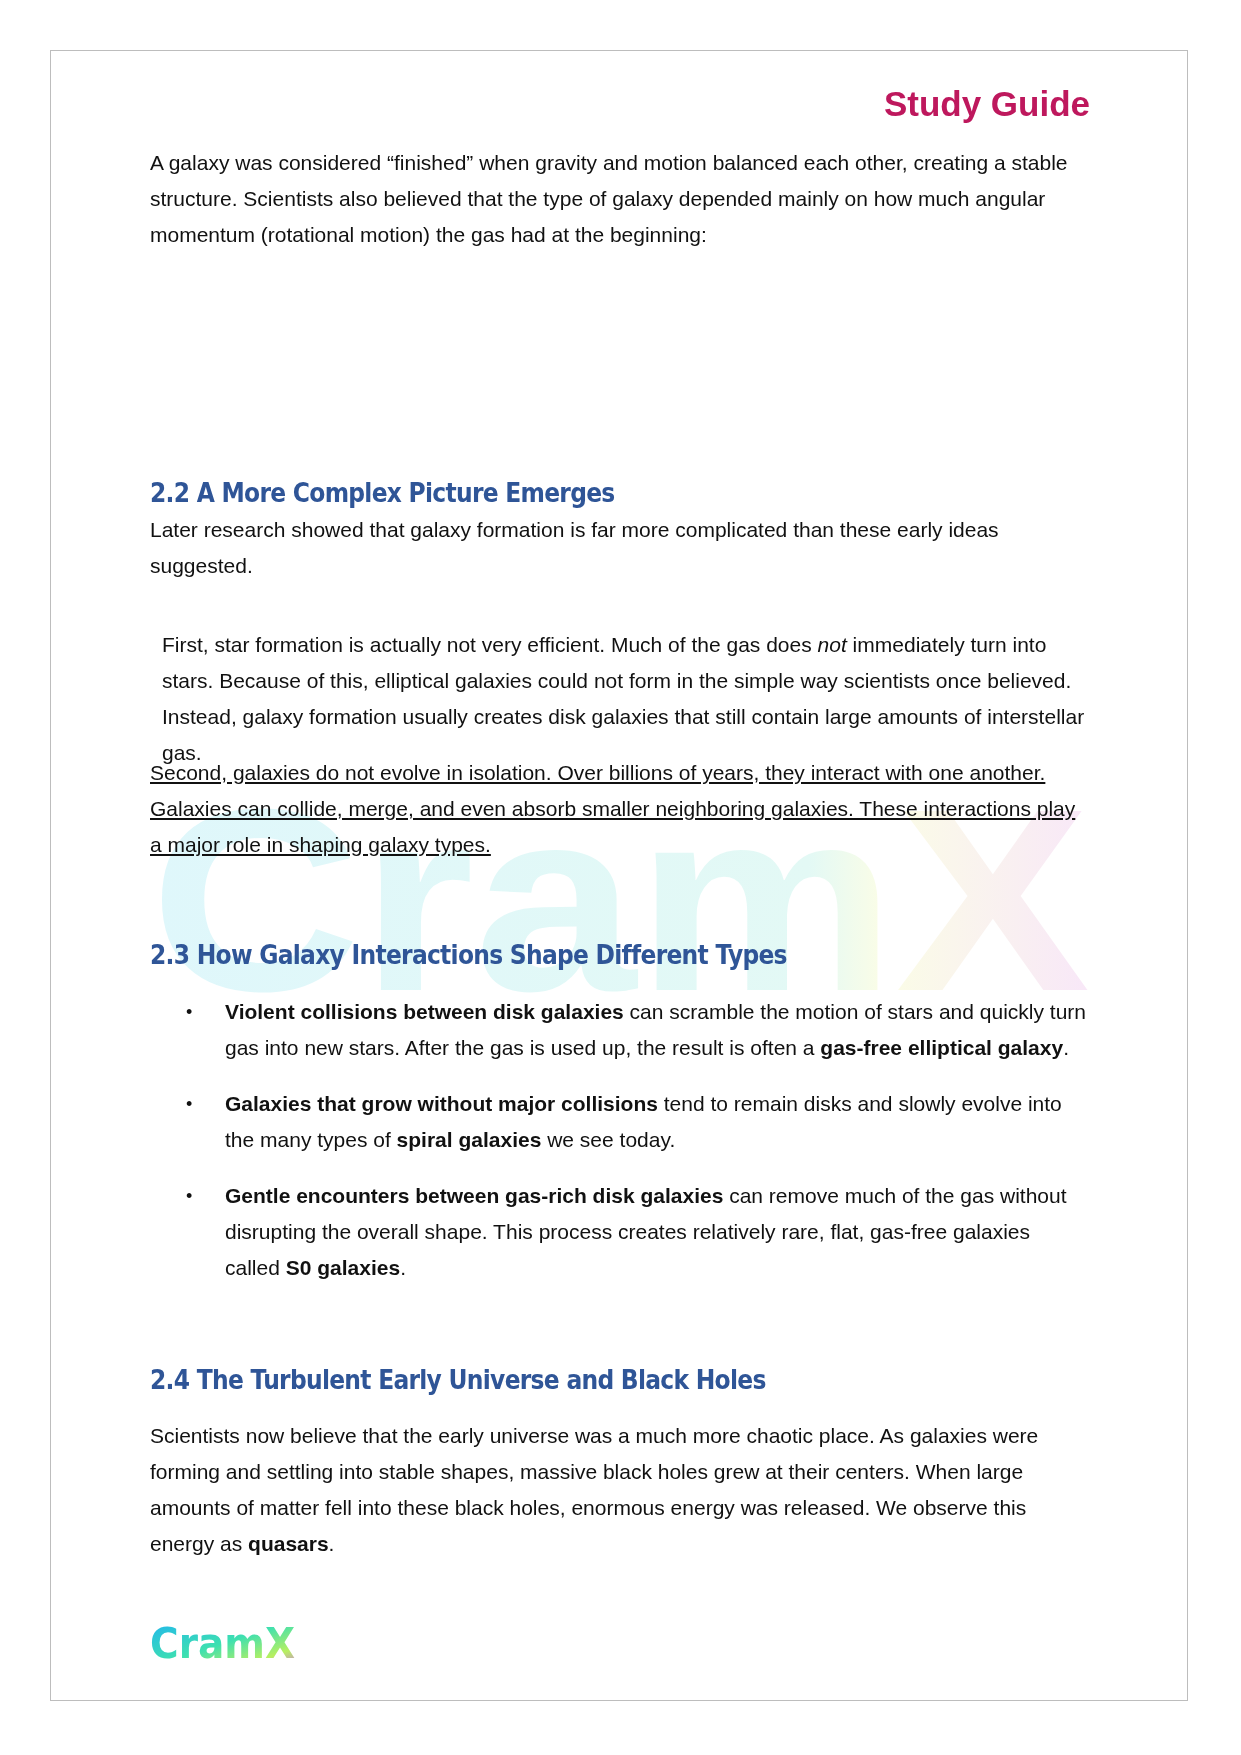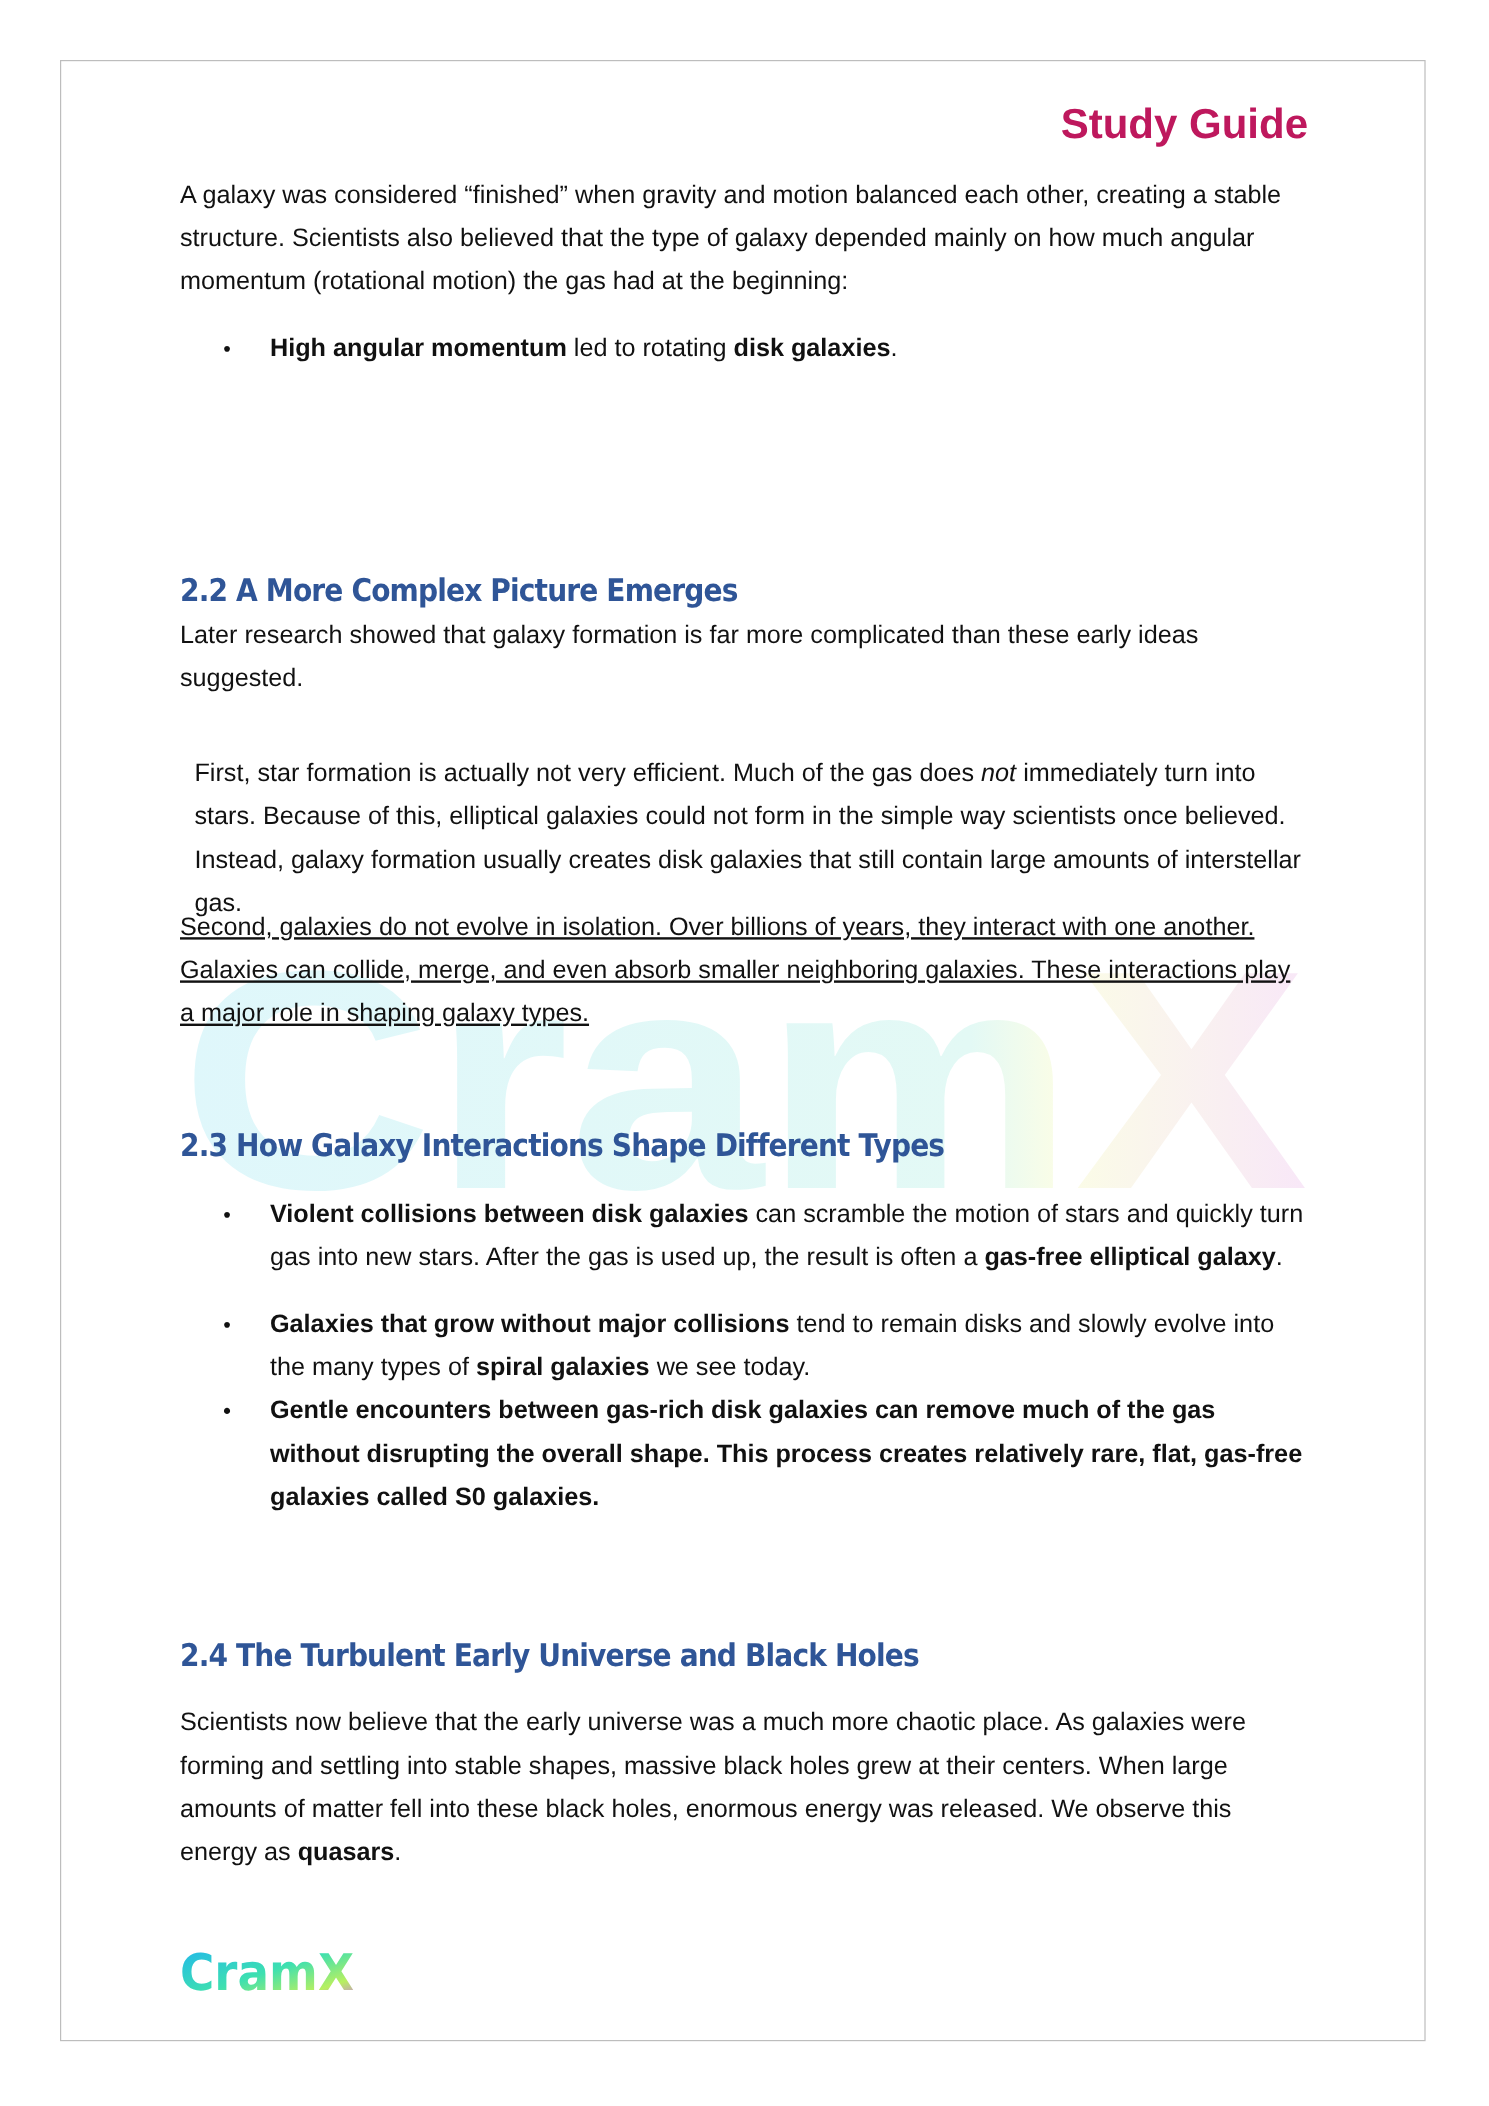--- a/index.html
+++ b/index.html
@@ -32,33 +32,32 @@
   </defs>
   <text x="0" y="190" font-family="Liberation Sans, sans-serif" font-weight="bold" font-size="260" fill="url(#wmg)" textLength="940" lengthAdjust="spacingAndGlyphs">CramX</text>
 </svg>
 
 <div class="content">
   <h1 class="doc-title">Study Guide</h1>
 
   <p class="blk" style="top:145px;">A galaxy was considered “finished” when gravity and motion balanced each other, creating a stable structure. Scientists also believed that the type of galaxy depended mainly on how much angular momentum (rotational motion) the gas had at the beginning:</p>
 
   <ul class="bullets blk" style="top:273px;">
-    <li><b>High angular momentum</b><span> led to rotating </span><b>disk galaxies</b><span>.</span></li>
   </ul>
 
   <h2 style="top:478px;">2.2 A More Complex Picture Emerges</h2>
   <p class="blk" style="top:512px;">Later research showed that galaxy formation is far more complicated than these early ideas suggested.</p>
   <p class="blk" style="top:627px;margin-left:12px;"><span>First, star formation is actually not very efficient. Much of the gas does </span><i>not</i><span> immediately turn into stars. Because of this, elliptical galaxies could not form in the simple way scientists once believed. Instead, galaxy formation usually creates disk galaxies that still contain large amounts of interstellar gas.</span></p>
   <p class="blk" style="top:755px;text-decoration:underline;">Second, galaxies do not evolve in isolation. Over billions of years, they interact with one another. Galaxies can collide, merge, and even absorb smaller neighboring galaxies. These interactions play a major role in shaping galaxy types.</p>
 
   <h2 style="top:940px;">2.3 How Galaxy Interactions Shape Different Types</h2>
   <ul class="bullets blk" style="top:994px;">
     <li><b>Violent collisions between disk galaxies</b><span> can scramble the motion of stars and quickly turn gas into new stars. After the gas is used up, the result is often a </span><b>gas-free elliptical galaxy</b><span>.</span></li>
     <li style="margin-top:20px;"><b>Galaxies that grow without major collisions</b><span> tend to remain disks and slowly evolve into the many types of </span><b>spiral galaxies</b><span> we see today.</span></li>
-    <li style="font-weight:bold;"><b>Gentle encounters between gas-rich disk galaxies</b><span> can remove much of the gas without disrupting the overall shape. This process creates relatively rare, flat, gas-free galaxies called </span><b>S0 galaxies</b><span>.</span></li>
+    <li style="margin-top:20px;"><b>Gentle encounters between gas-rich disk galaxies</b><span> can remove much of the gas without disrupting the overall shape. This process creates relatively rare, flat, gas-free galaxies called </span><b>S0 galaxies</b><span>.</span></li>
   </ul>
 
   <h2 style="top:1365px;">2.4 The Turbulent Early Universe and Black Holes</h2>
   <p class="blk" style="top:1418px;"><span>Scientists now believe that the early universe was a much more chaotic place. As galaxies were forming and settling into stable shapes, massive black holes grew at their centers. When large amounts of matter fell into these black holes, enormous energy was released. We observe this energy as </span><b>quasars</b><span>.</span></p>
 </div>
 
 <svg class="logo" width="150" height="50" viewBox="0 0 150 50">
   <defs>
     <linearGradient id="lg" x1="0" y1="0" x2="1" y2="1">
       <stop offset="0" stop-color="#1fb5f0"></stop>

